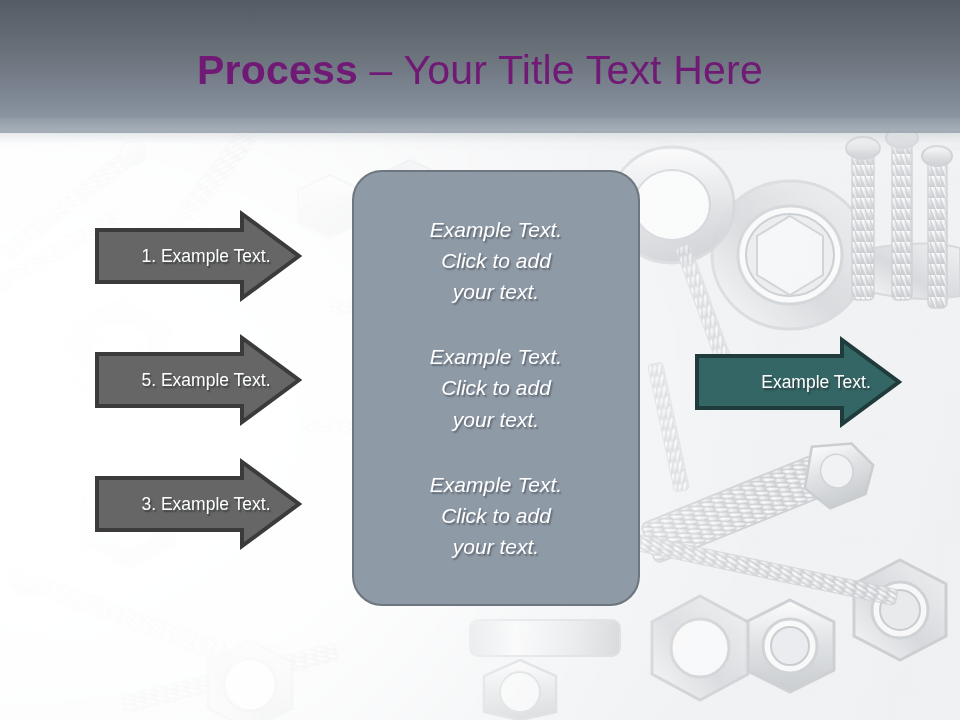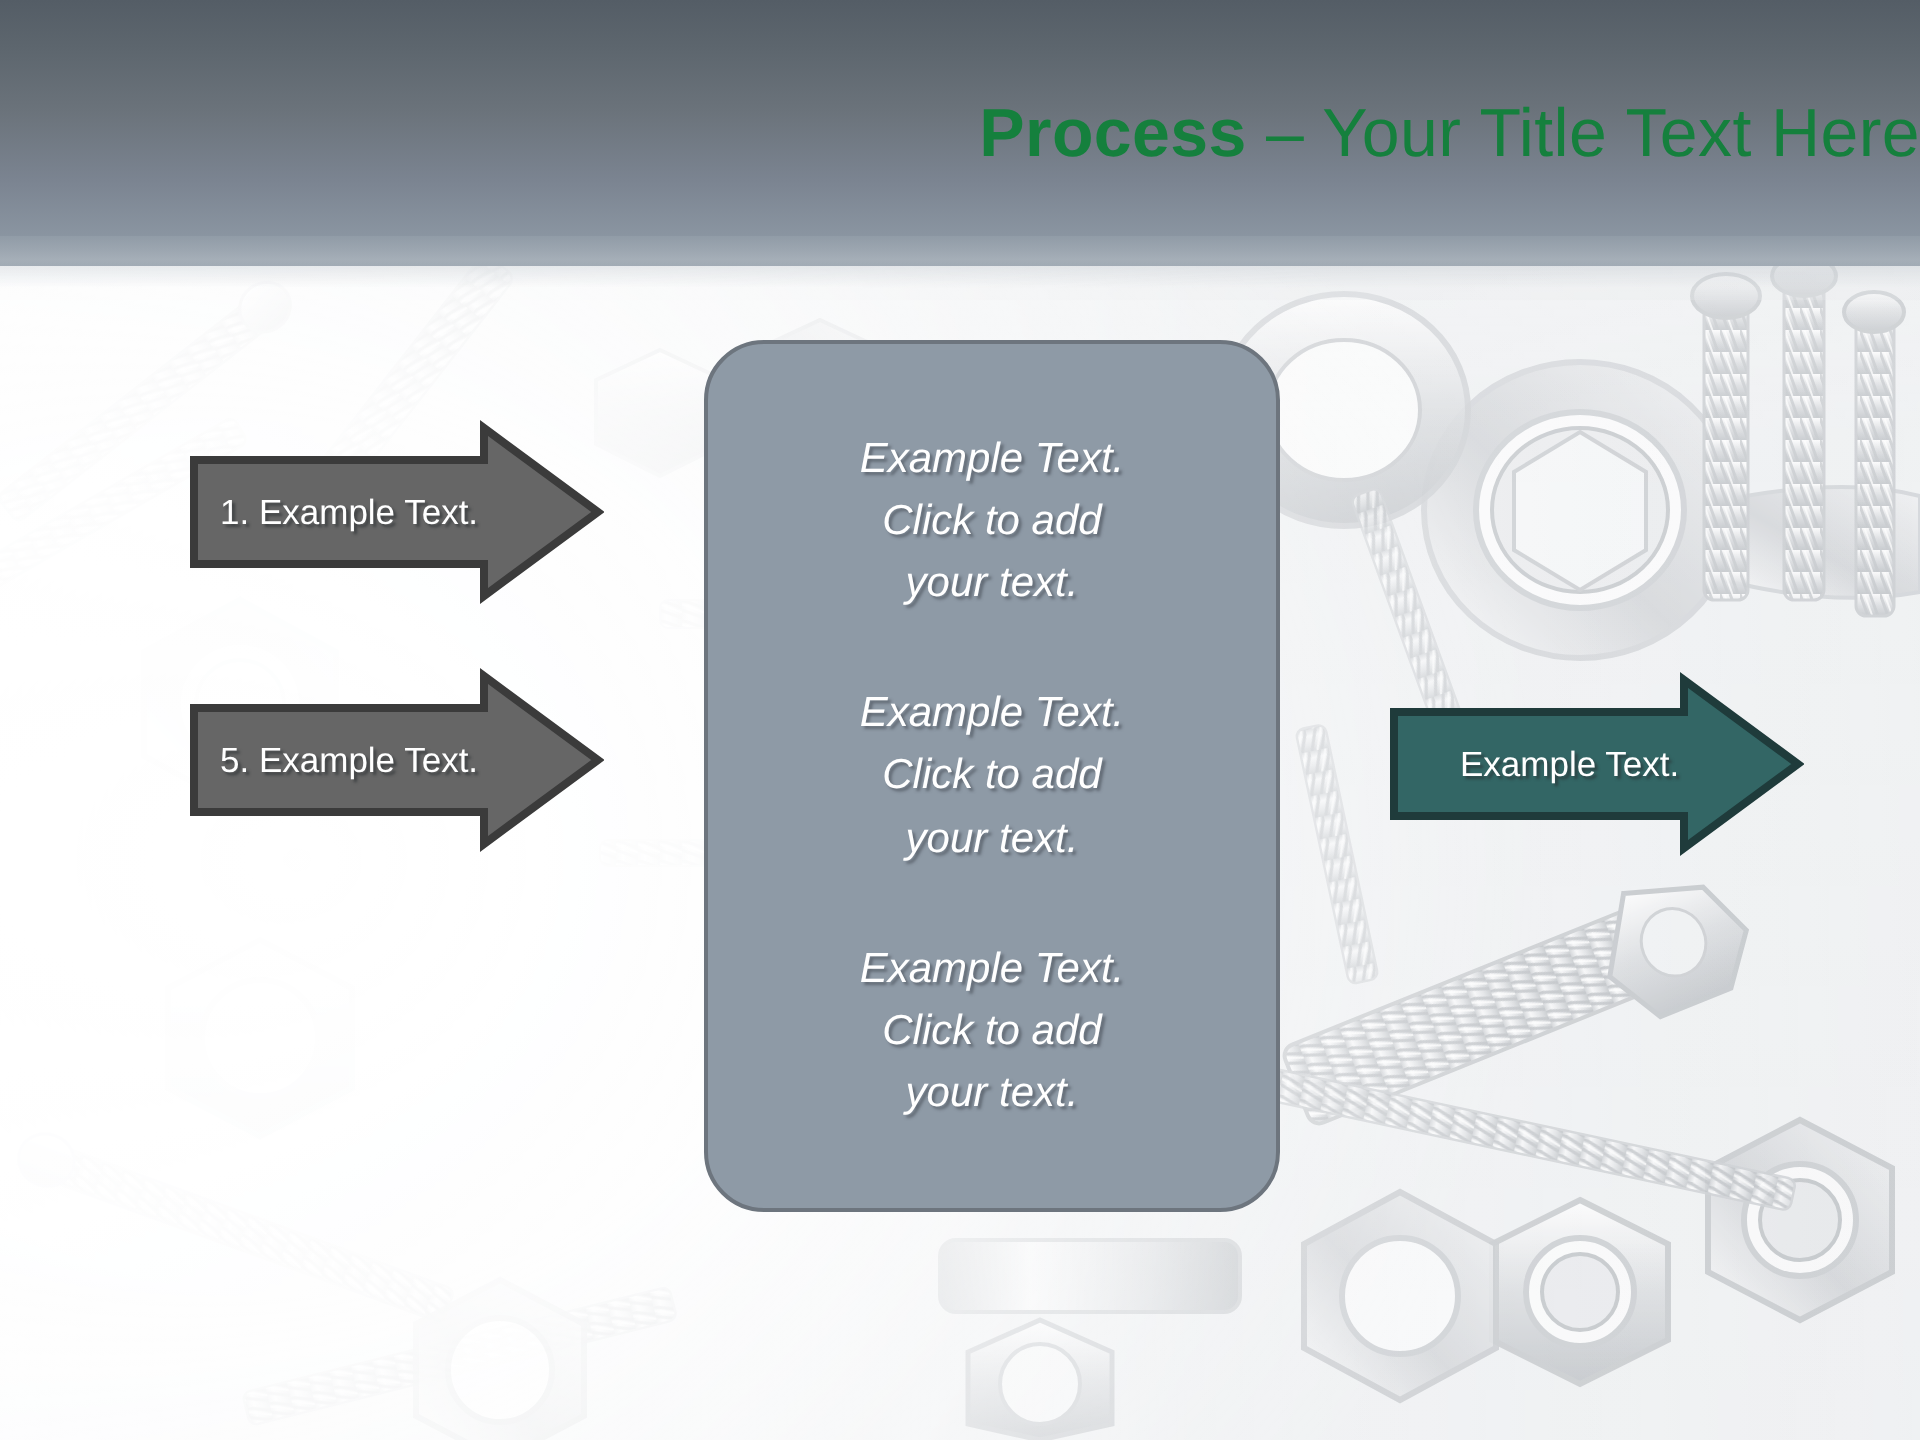--- a/index.html
+++ b/index.html
@@ -59,23 +59,23 @@
     left: 0; top: 118px;
     width: 960px; height: 26px;
     background: linear-gradient(to bottom, rgba(146,157,168,0.85) 0%, rgba(190,197,204,0.45) 45%, rgba(233,235,238,0.0) 100%);
   }
 
   .slide-title {
     position: absolute;
     left: 0;
     top: 50px;
     width: 960px;
-    text-align: right;
-    font-size: 34px;
-    color: #15803d;
+    text-align: center;
+    font-size: 41px;
+    color: #701a75;
     letter-spacing: 0.2px;
     line-height: 1;
     white-space: nowrap;
   }
   .slide-title .t-bold { font-weight: bold; }
   .slide-title .t-reg  { font-weight: normal; }
 
   
   .center-box {
     position: absolute;
@@ -103,20 +103,21 @@
     margin: 0;
     white-space: pre-line;
   }
   .center-para + .center-para { margin-top: 34px; }
 
   
   .arrow {
     position: absolute;
     display: flex;
     align-items: center;
+    justify-content: center;
   }
   .arrow svg { position: absolute; left: 0; top: 0; display: block; }
   .arrow-label {
     position: relative;
     z-index: 2;
     font-size: 17.5px;
     color: #ffffff;
     text-shadow: 1.5px 1.5px 1.5px rgba(40,44,48,0.65);
     white-space: nowrap;
     pointer-events: none;
@@ -312,20 +313,26 @@
     <span class="arrow-label">1. Example Text.</span>
   </div>
 
   <div class="arrow arrow-gray-2">
     <svg width="208" height="92" viewBox="0 0 208 92">
       <polygon points="3,20 148,20 148,4 205,46 148,88 148,72 3,72" fill="#666666" stroke="#3b3b3b" stroke-width="4" stroke-linejoin="miter"></polygon>
     </svg>
     <span class="arrow-label">5. Example Text.</span>
   </div>
 
+  <div class="arrow arrow-gray-3">
+    <svg width="208" height="92" viewBox="0 0 208 92">
+      <polygon points="3,20 148,20 148,4 205,46 148,88 148,72 3,72" fill="#666666" stroke="#3b3b3b" stroke-width="4" stroke-linejoin="miter"></polygon>
+    </svg>
+    <span class="arrow-label">3. Example Text.</span>
+  </div>
 
   <div class="arrow arrow-teal">
     <svg width="208" height="92" viewBox="0 0 208 92">
       <polygon points="3,20 148,20 148,4 205,46 148,88 148,72 3,72" fill="#336665" stroke="#1f3b3b" stroke-width="4" stroke-linejoin="miter"></polygon>
     </svg>
     <span class="arrow-label">Example Text.</span>
   </div>
 
 </div>
 

